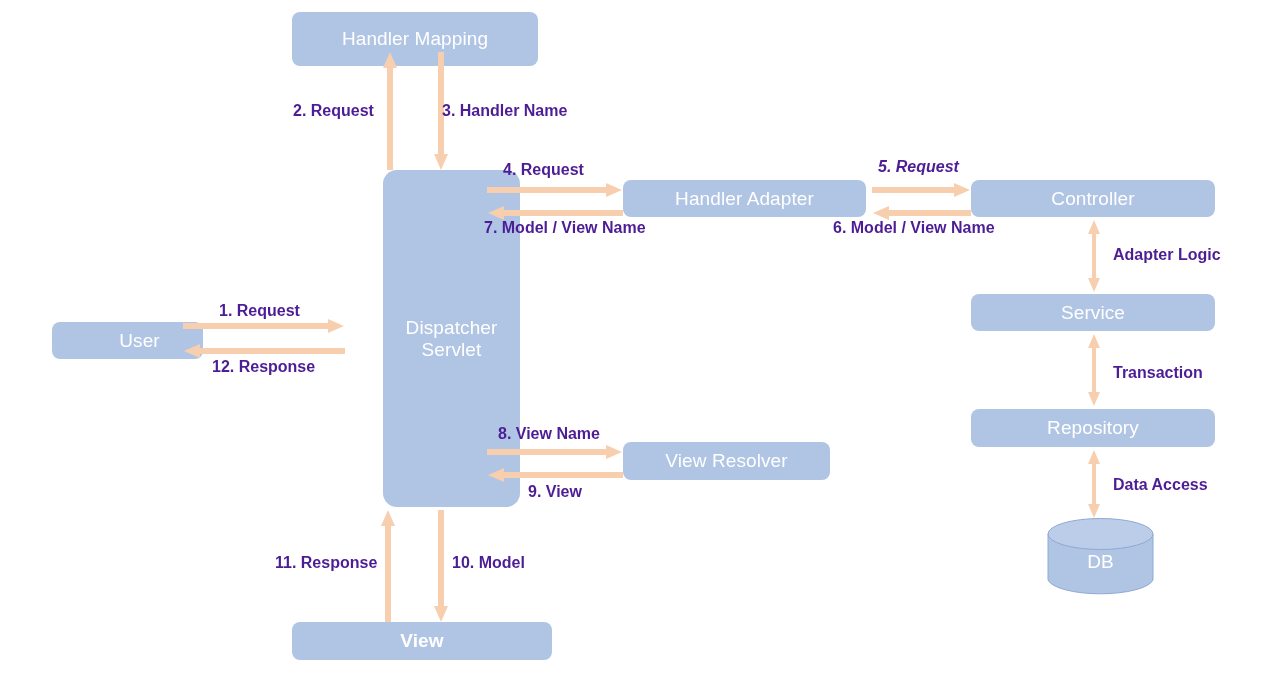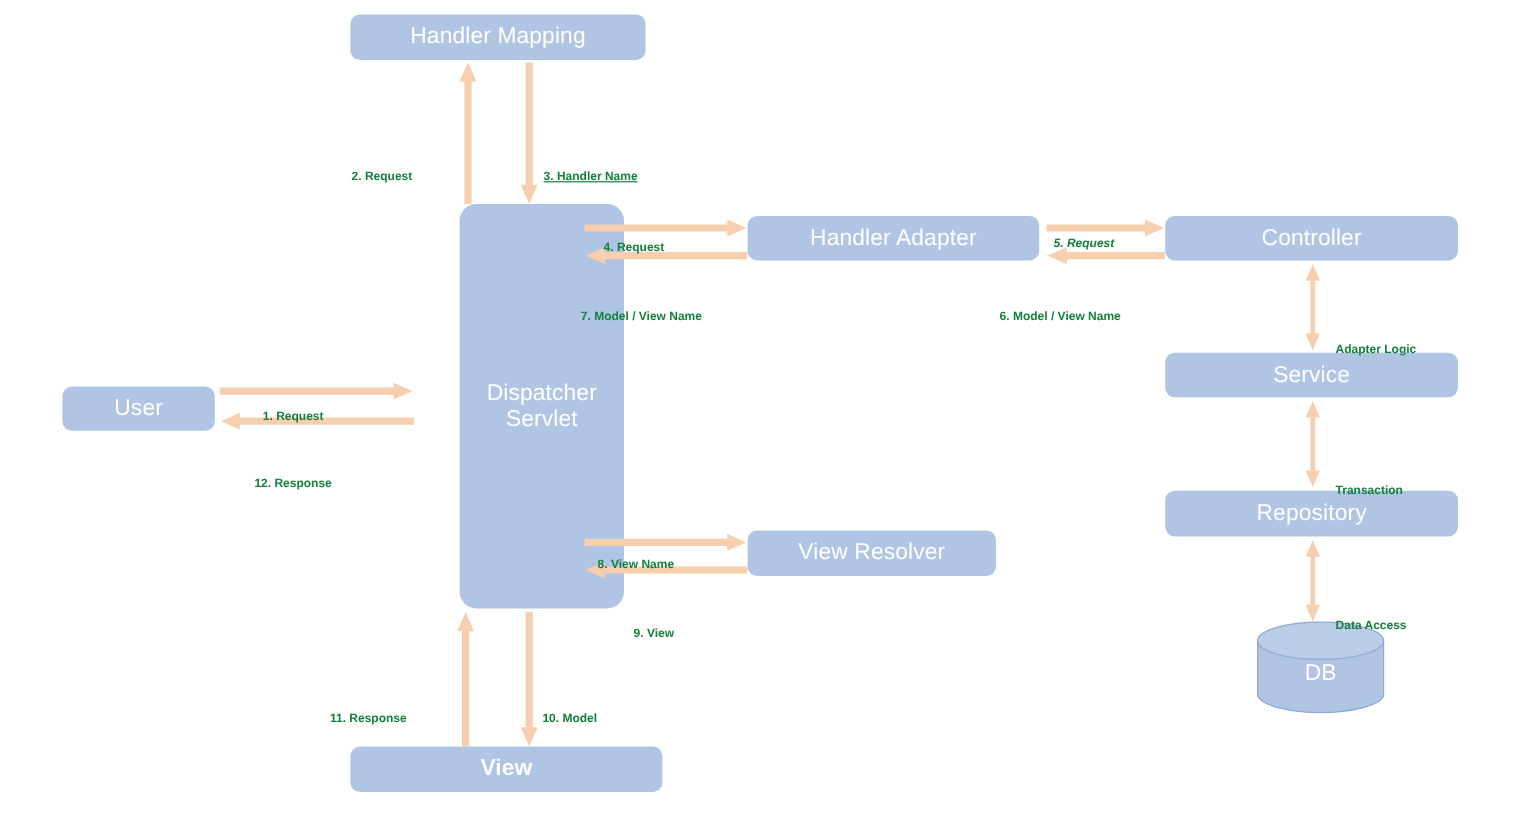--- a/index.html
+++ b/index.html
@@ -46,38 +46,37 @@
     left: 0;
     top: 0;
   }
   .db-label {
     position: relative;
     z-index: 2;
     padding-top: 10px;
   }
   .edge-label {
     position: absolute;
-    font-size: 10px;
+    font-size: 16px;
     font-weight: bold;
-    color: #15803d;
+    color: #4c1d95;
     white-space: nowrap;
     font-family: "Liberation Sans", sans-serif;
-    margin-top: 40px;
   }
   .arrow {
     position: absolute;
   }
   .arrow svg { display: block; }
 </style>
 </head>
 <body>
 
 <div id="canvas">
 
-  <div class="node" style="left:292px; top:12px; width:246px; height:38px;">
+  <div class="node" style="left:292px; top:12px; width:246px; height:54px;">
     <span>Handler Mapping</span>
   </div>
 
   <div class="node" style="left:345px; top:170px; width:137px; height:337px; border-radius:14px;margin-left:38px;">
     <span>Dispatcher
 Servlet</span>
   </div>
 
   <div class="node" style="left:623px; top:180px; width:243px; height:37px;">
     <span>Handler Adapter</span>
@@ -96,21 +95,21 @@
   </div>
 
   <div class="db-cyl" style="left:1047px; top:517px; width:107px; height:80px;">
     <svg width="107" height="80" viewBox="0 0 107 80">
       <path d="M1,17 L1,63 A53,16 0 0 0 106,63 L106,17 Z" fill="#b0c4e4" stroke="#8fa9d4" stroke-width="1"></path>
       <ellipse cx="53.5" cy="17" rx="52.5" ry="15.5" fill="#bccde9" stroke="#8fa9d4" stroke-width="1"></ellipse>
     </svg>
     <span class="db-label">DB</span>
   </div>
 
-  <div class="node" style="left:52px; top:322px; width:127px; height:37px;">
+  <div class="node" style="left:52px; top:322px; width:127px; height:37px;padding-left:24px;">
     <span>User</span>
   </div>
 
   <div class="node" style="left:623px; top:442px; width:207px; height:38px;">
     <span>View Resolver</span>
   </div>
 
   <div class="node" style="left:292px; top:622px; width:260px; height:38px;font-weight:bold;">
     <span>View</span>
   </div>
@@ -202,21 +201,21 @@
   <div class="arrow" style="left:1085px; top:449px; width:18px; height:70px;">
     <svg width="18" height="70" viewBox="0 0 18 70">
       <path d="M9,1 L15,15 L11,15 L11,55 L15,55 L9,69 L3,55 L7,55 L7,15 L3,15 Z" fill="#f8cfae"></path>
     </svg>
   </div>
 
   <div class="edge-label" style="left:219px; top:302px;">1. Request</div>
 
   <div class="edge-label" style="left:293px; top:102px;">2. Request</div>
 
-  <div class="edge-label" style="left:453px; top:102px;text-decoration:underline;">3. Handler Name</div>
+  <div class="edge-label" style="left:442px; top:102px;">3. Handler Name</div>
 
   <div class="edge-label" style="left:503px; top:161px;">4. Request</div>
 
   <div class="edge-label" style="left:878px; top:158px;font-style:italic;">5. Request</div>
 
   <div class="edge-label" style="left:833px; top:219px;">6. Model / View Name</div>
 
   <div class="edge-label" style="left:484px; top:219px;">7. Model / View Name</div>
 
   <div class="edge-label" style="left:498px; top:425px;">8. View Name</div>

